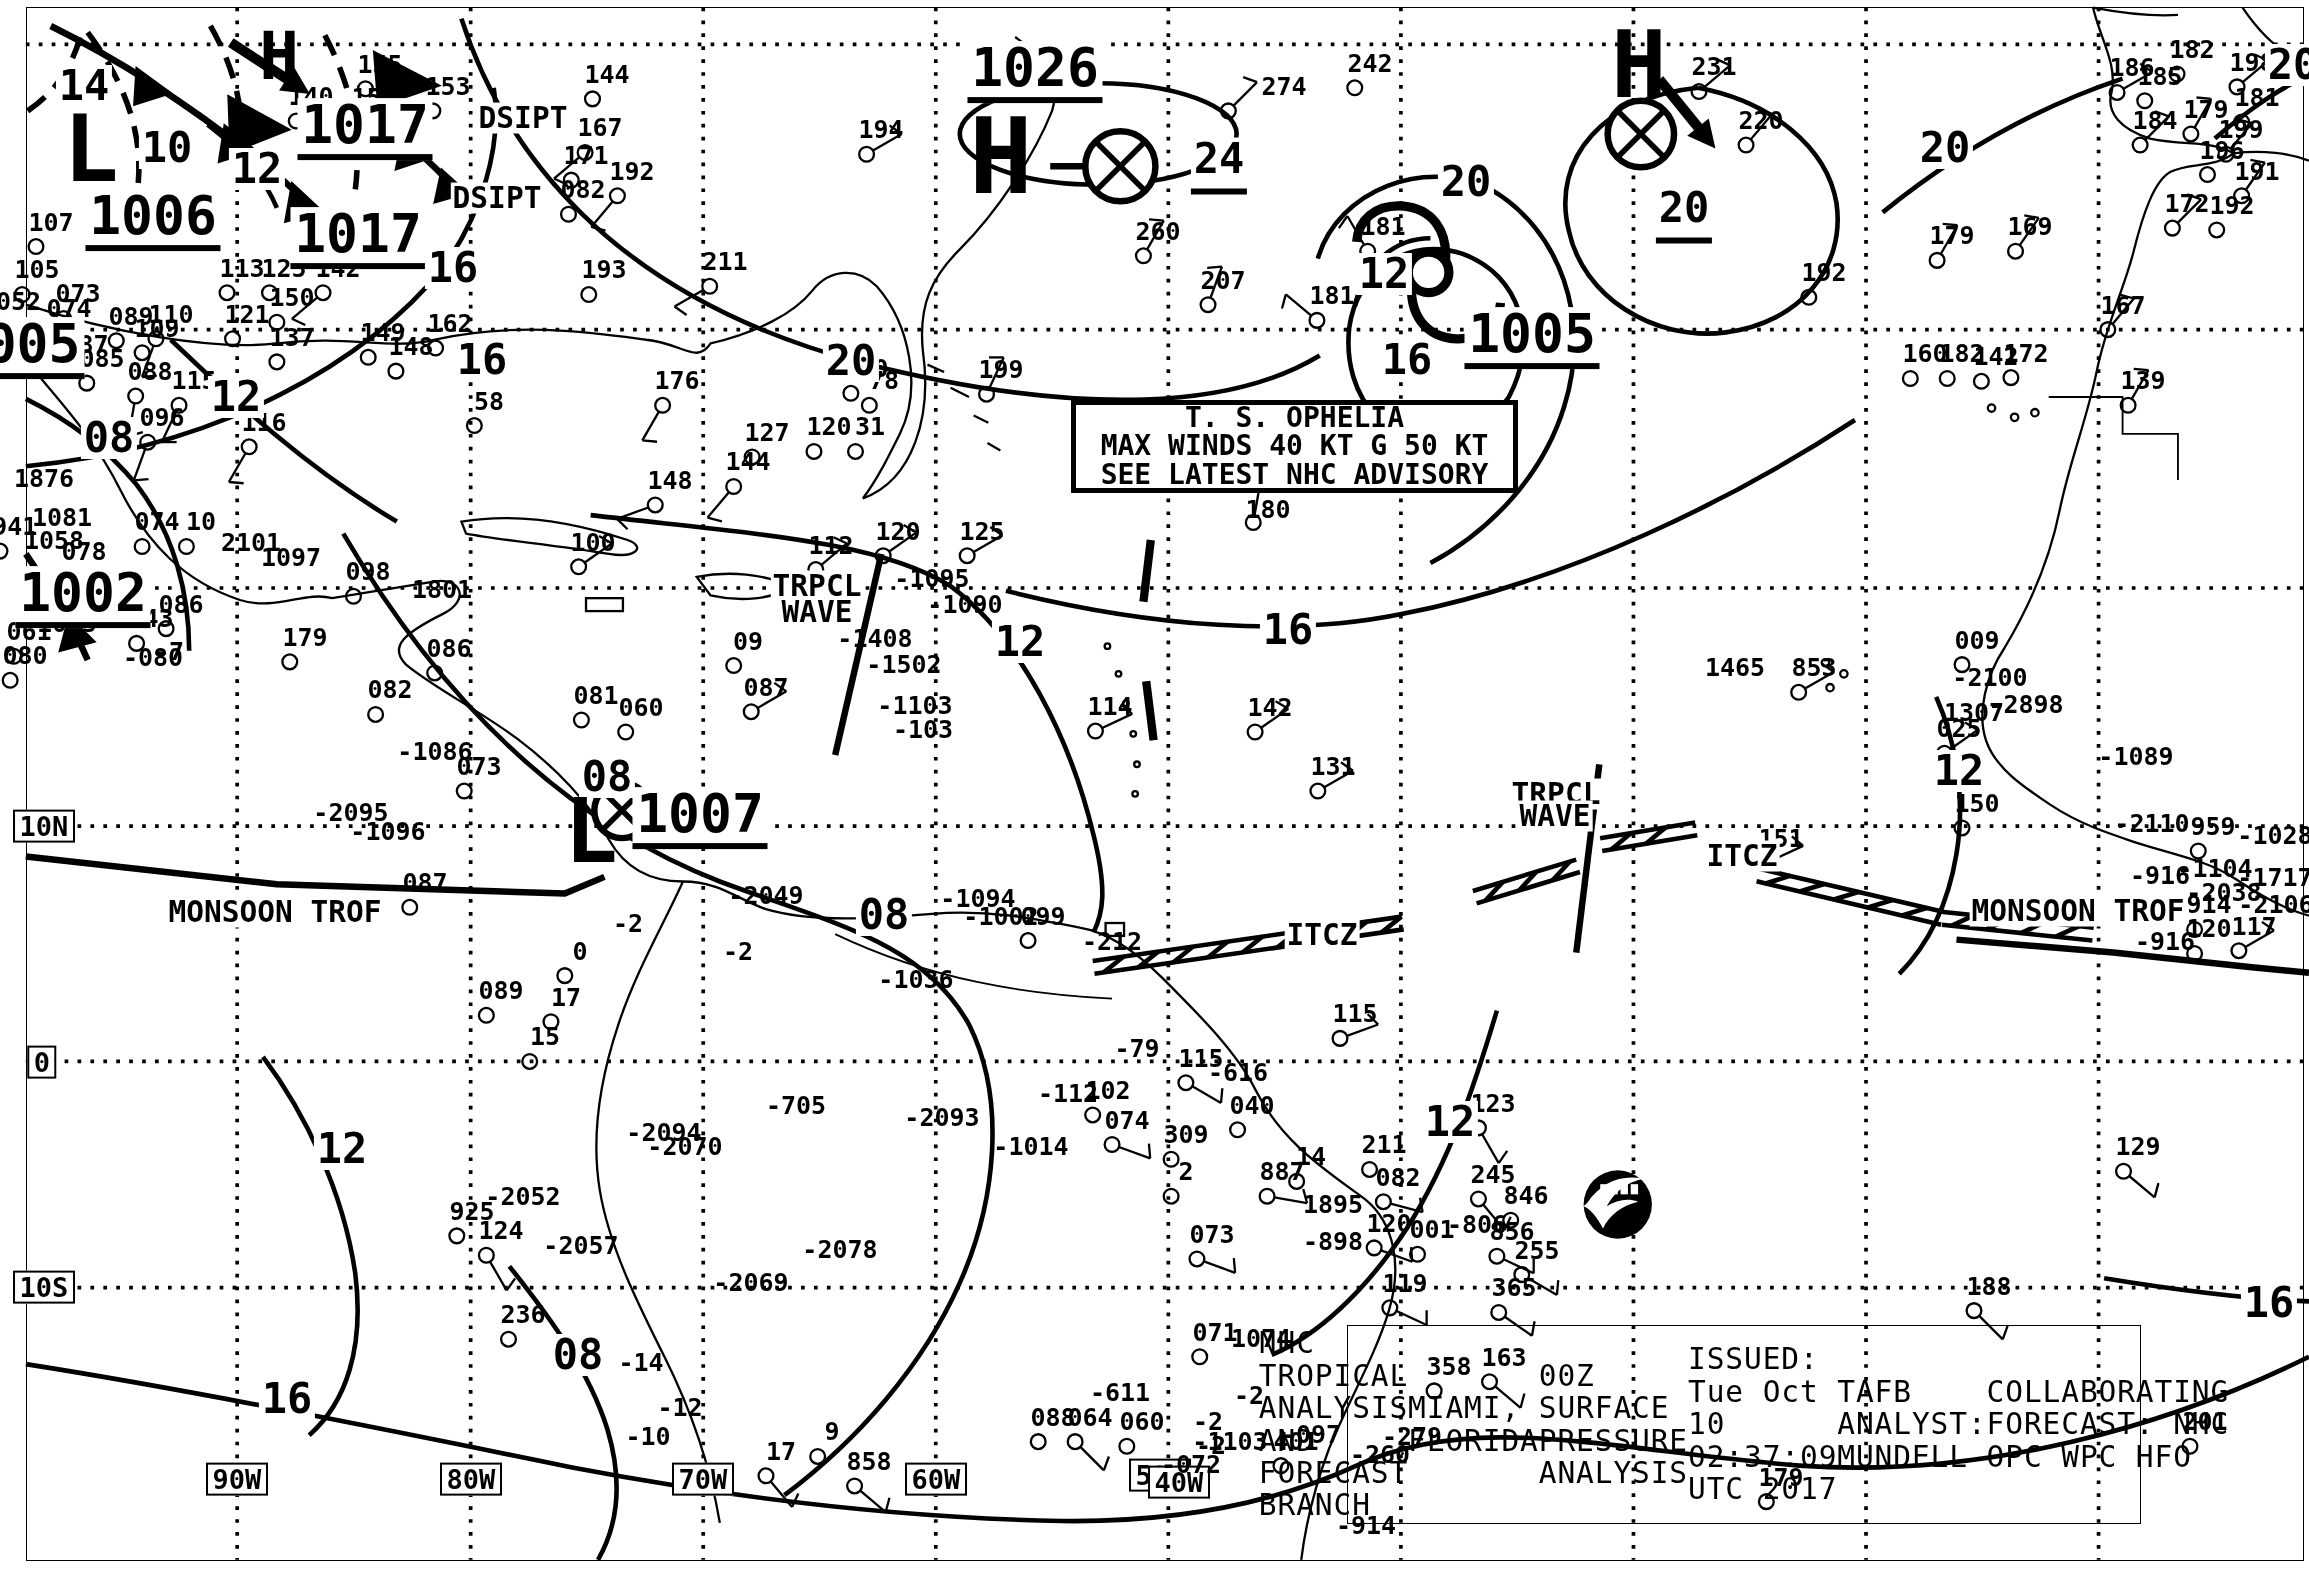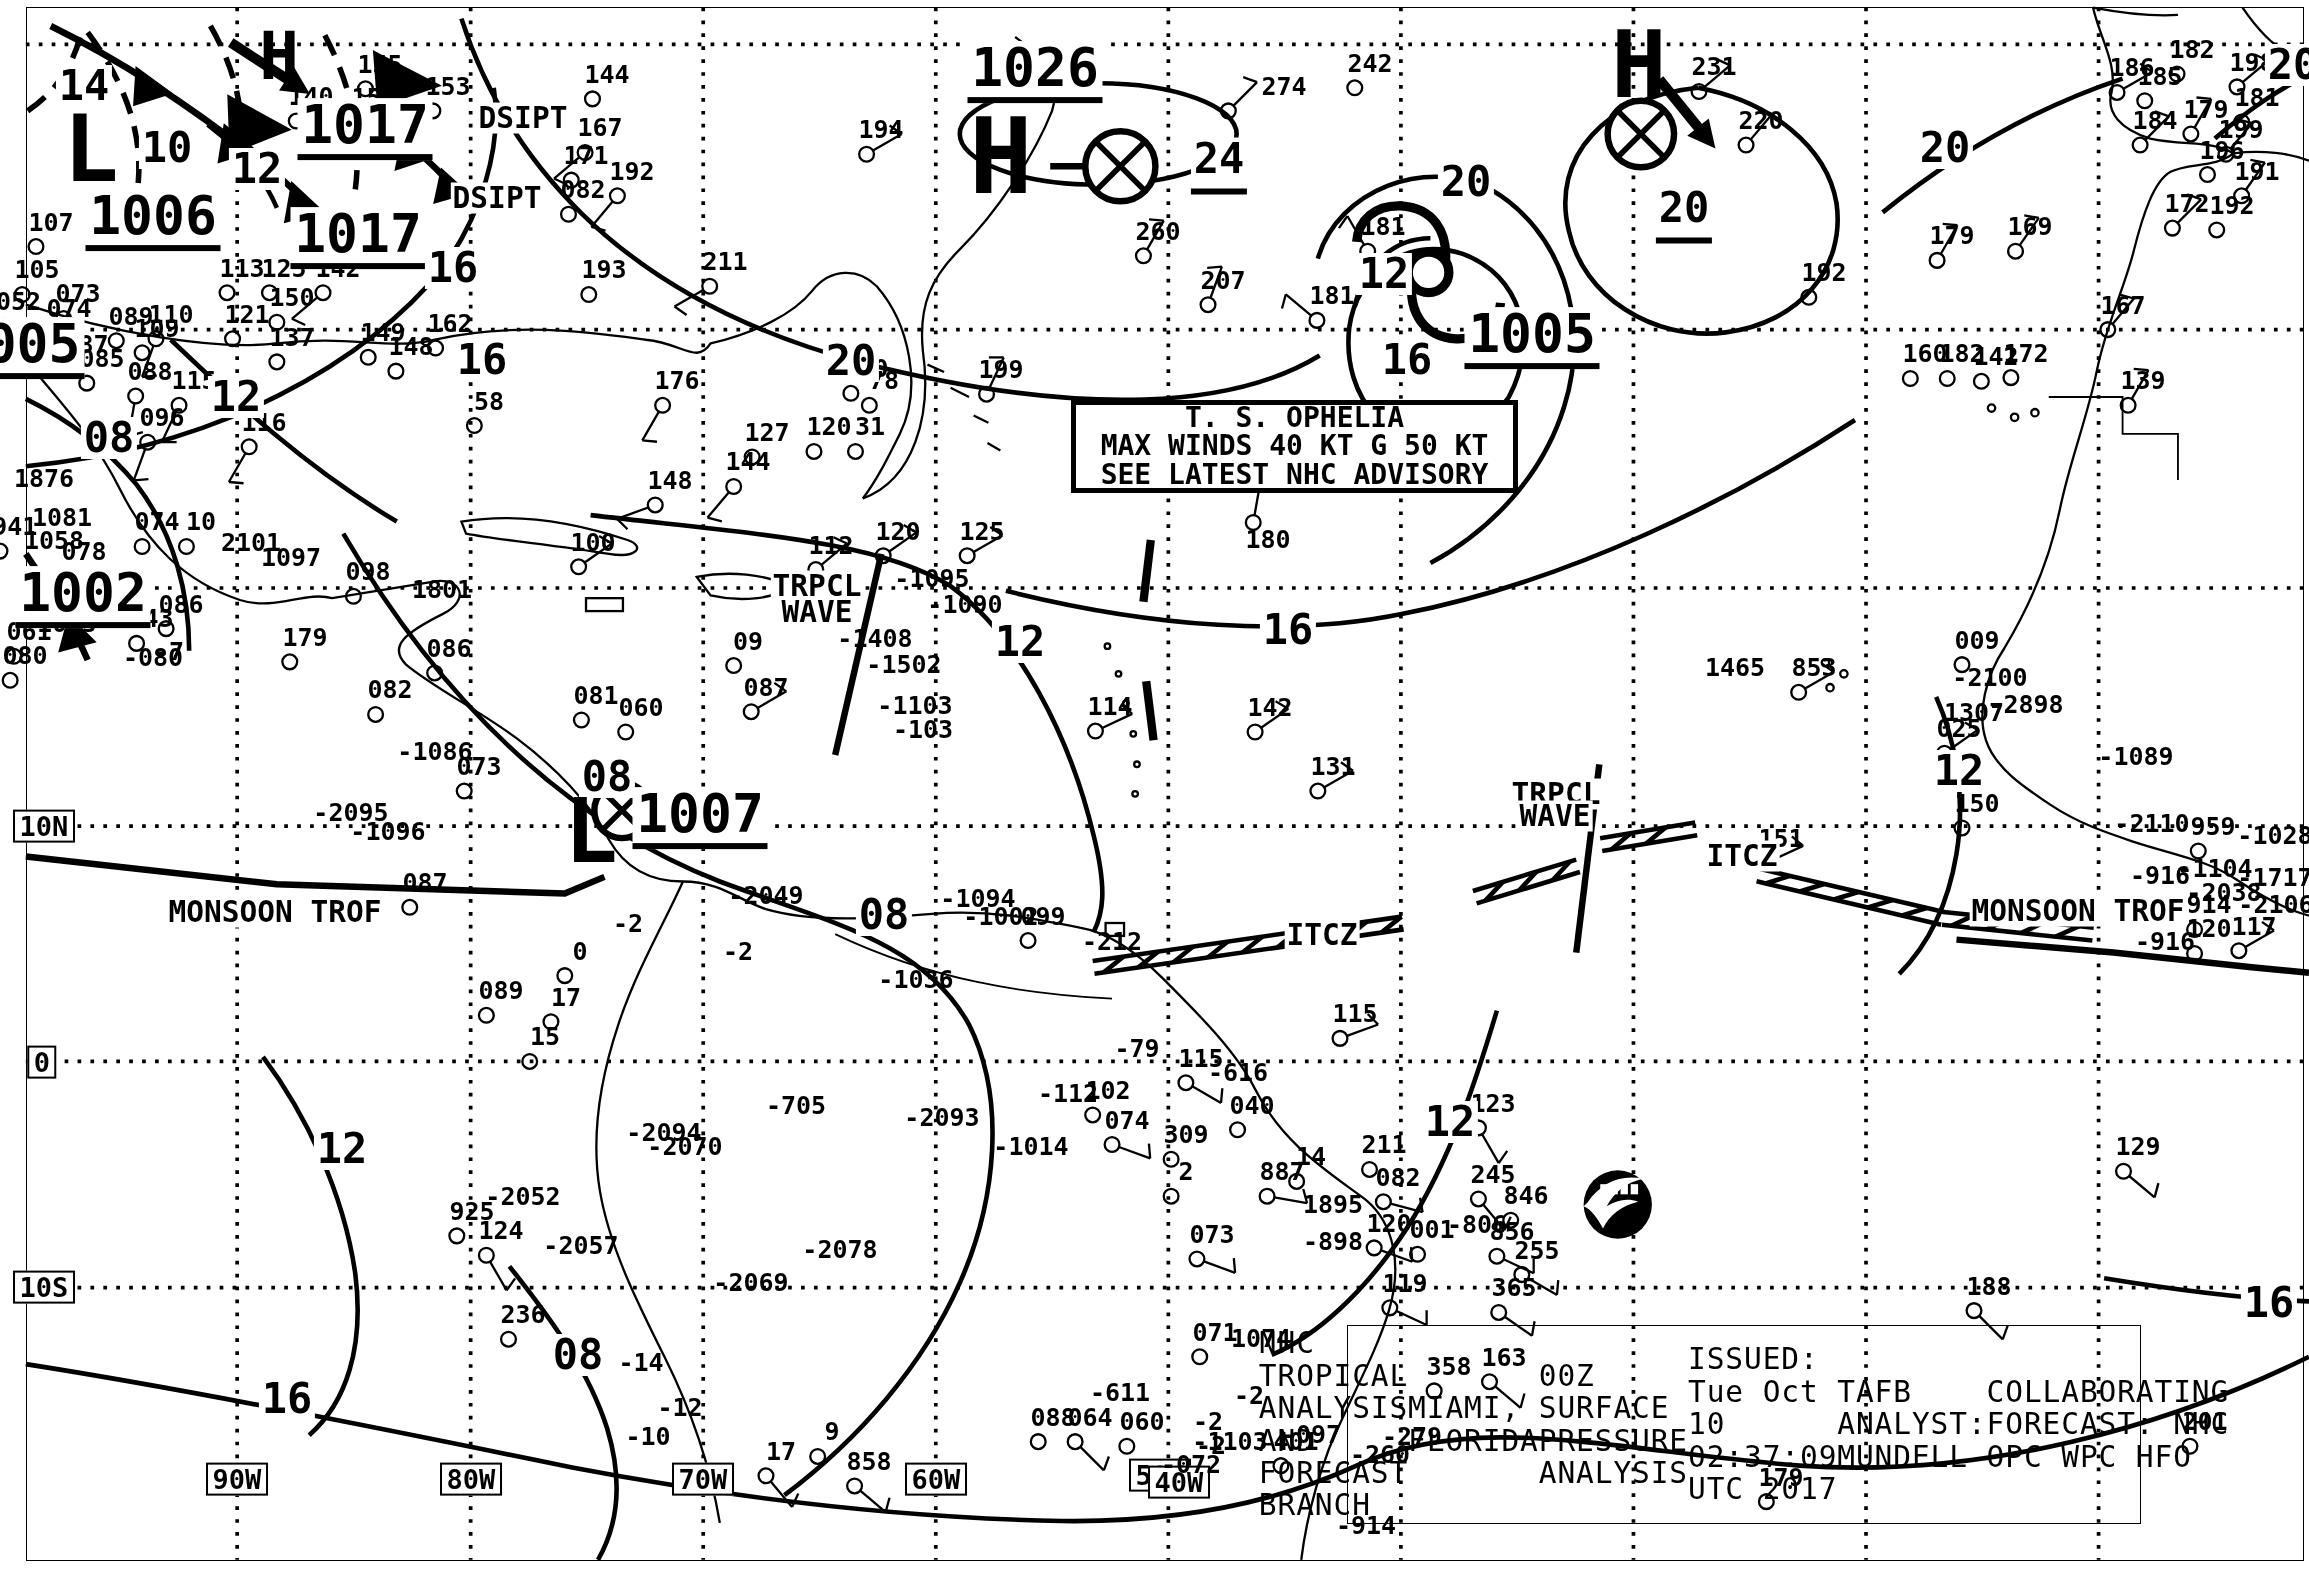--- a/index.html
+++ b/index.html
@@ -557,21 +557,21 @@
       <div class="abs st" style="left: 1824px; top: 272px;">192</div>
       <div class="abs st" style="left: 1952px; top: 235px;">179</div>
       <div class="abs st" style="left: 2030px; top: 226px;">169</div>
       <div class="abs st" style="left: 884px; top: 380px;">78</div>
       <div class="abs st" style="left: 1001px; top: 369px;">199</div>
       <div class="abs st" style="left: 866px; top: 368px;">150</div>
       <div class="abs st" style="left: 767px; top: 432px;">127</div>
       <div class="abs st" style="left: 748px; top: 461px;">144</div>
       <div class="abs st" style="left: 829px; top: 426px;">120</div>
       <div class="abs st" style="left: 870px; top: 426px;">31</div>
-      <div class="abs st" style="left: 1268px; top: 501px; margin-top: 38px;">180</div>
+      <div class="abs st" style="left: 1268px; top: 471px; margin-top: 38px;">180</div>
       <div class="abs st" style="left: 1383px; top: 226px;">181</div>
       <div class="abs st" style="left: 1332px; top: 295px;">181</div>
       <div class="abs st" style="left: 2160px; top: 76px;">185</div>
       <div class="abs st" style="left: 2132px; top: 67px;">186</div>
       <div class="abs st" style="left: 2155px; top: 120px;">184</div>
       <div class="abs st" style="left: 2206px; top: 109px;">179</div>
       <div class="abs st" style="left: 2252px; top: 62px;">198</div>
       <div class="abs st" style="left: 2257px; top: 97px;">181</div>
       <div class="abs st" style="left: 2241px; top: 129px;">199</div>
       <div class="abs st" style="left: 2222px; top: 150px;">196</div>

